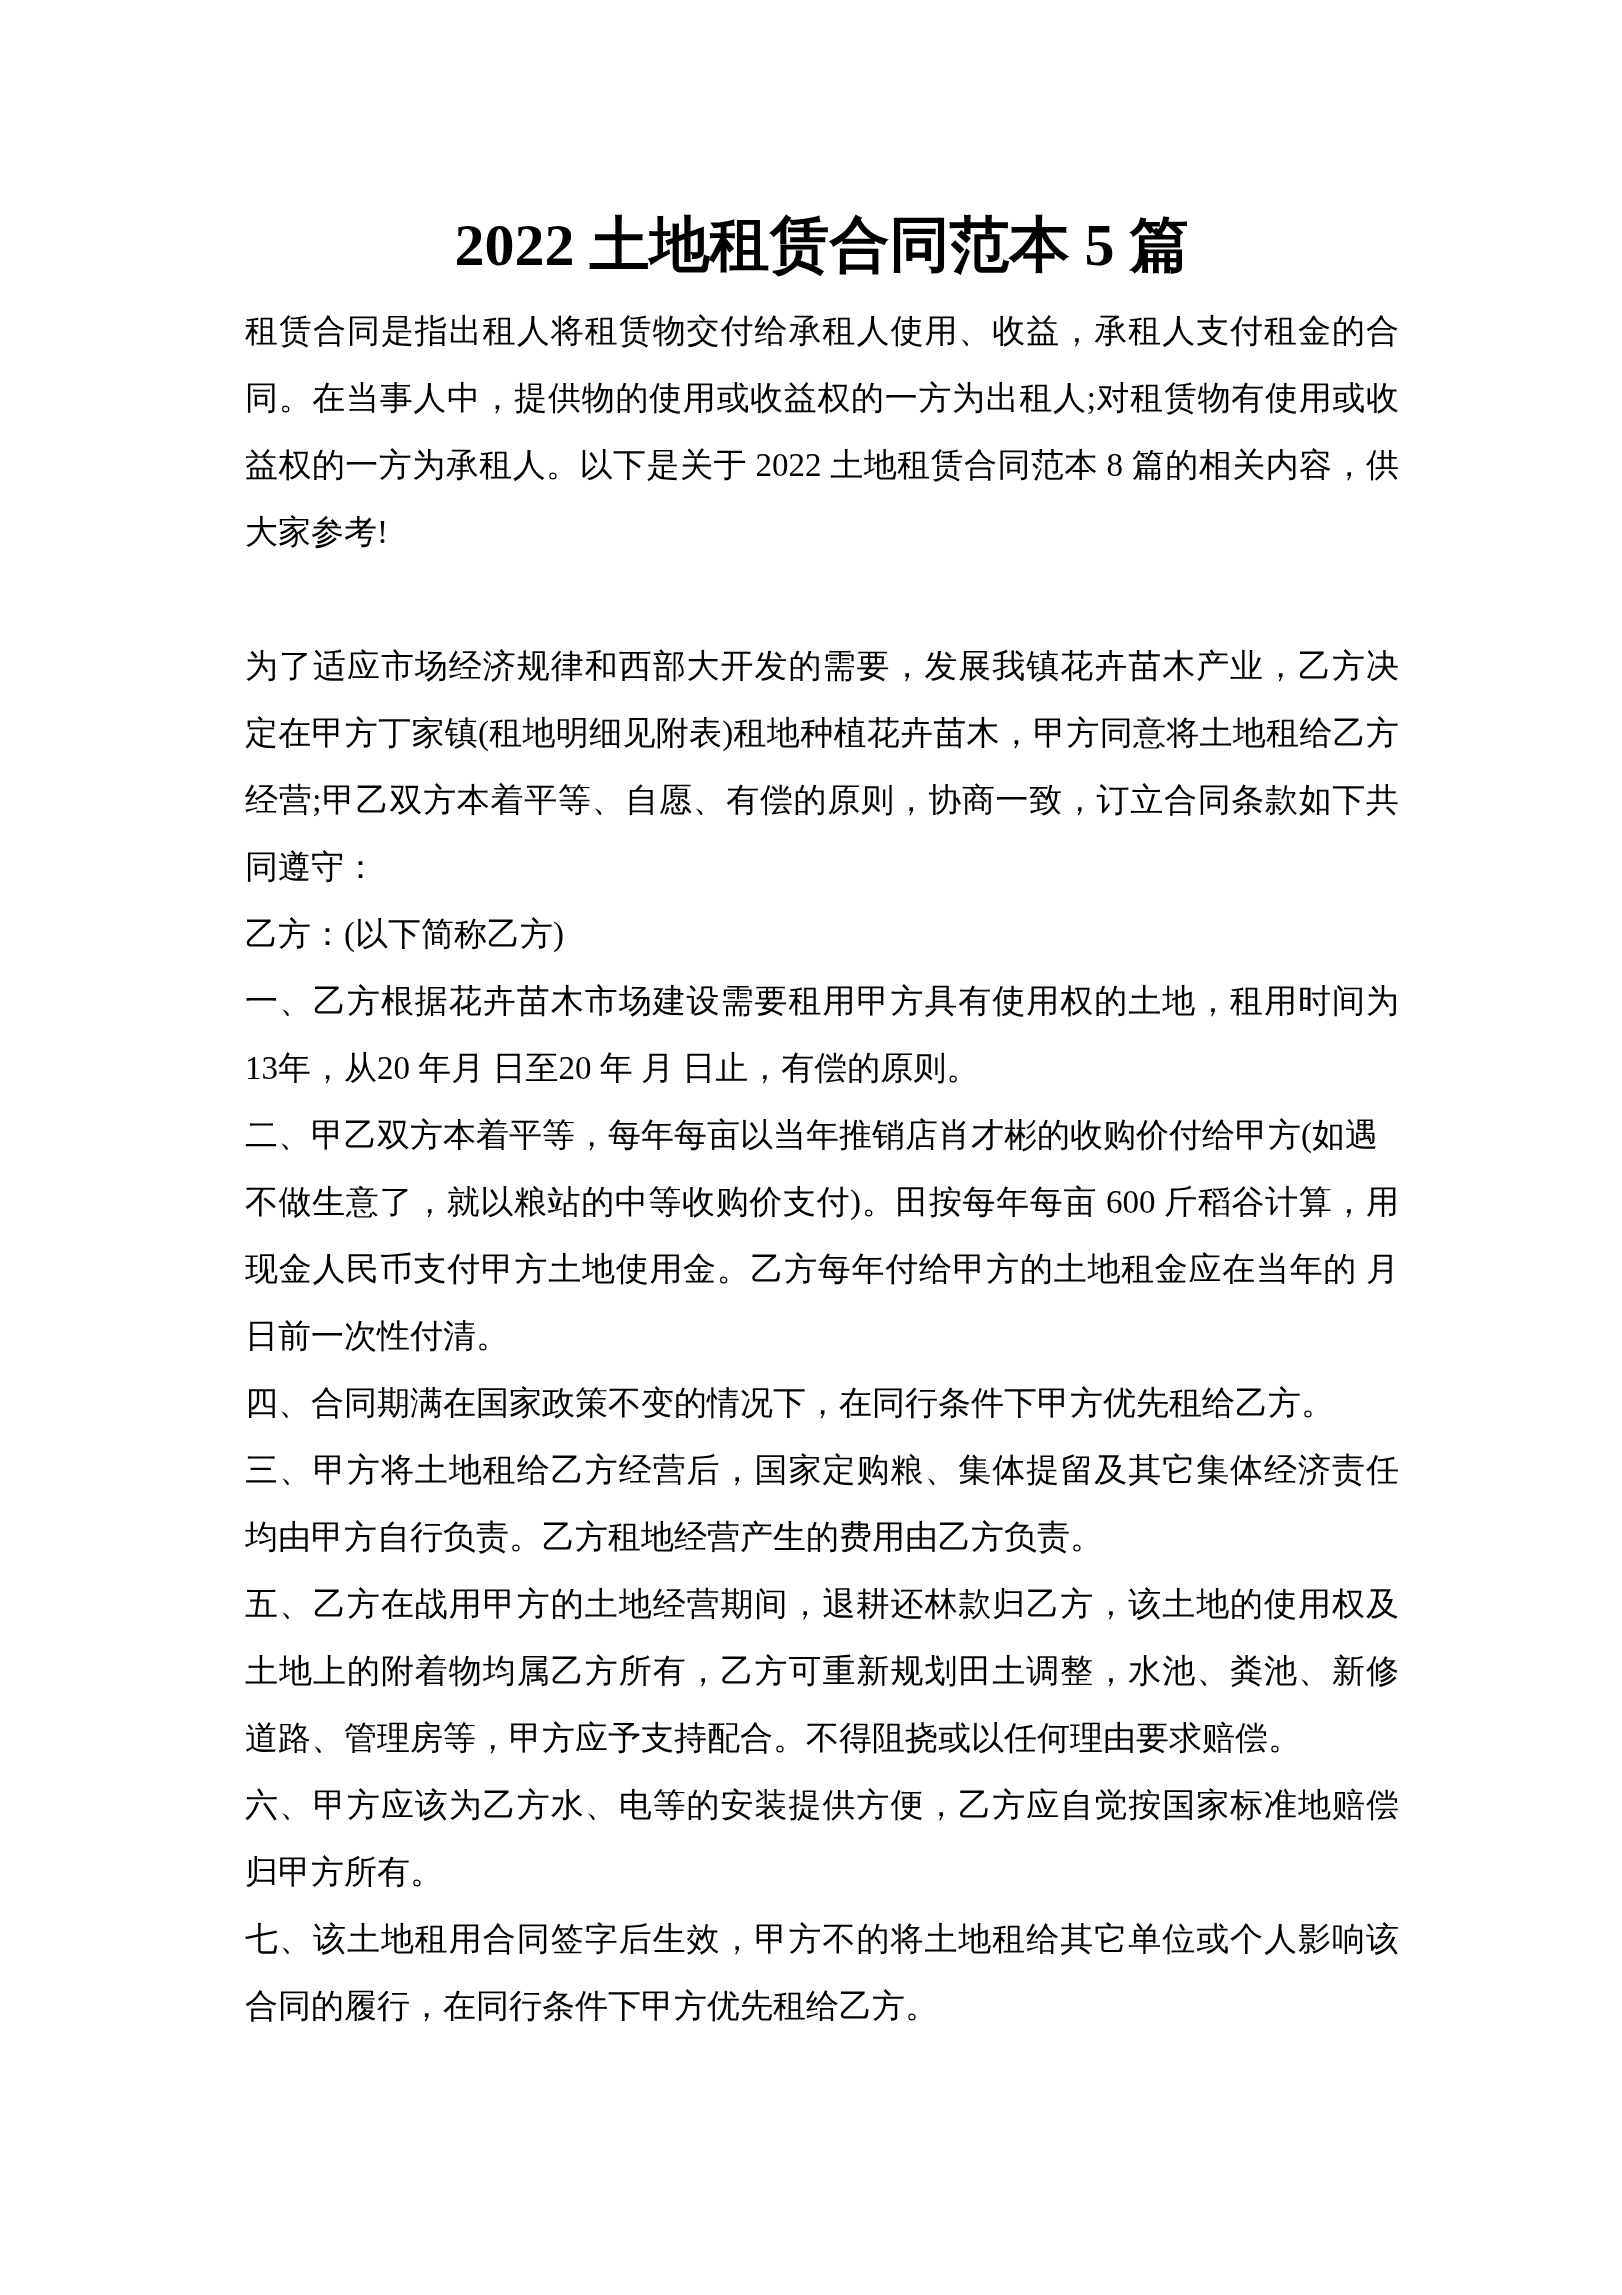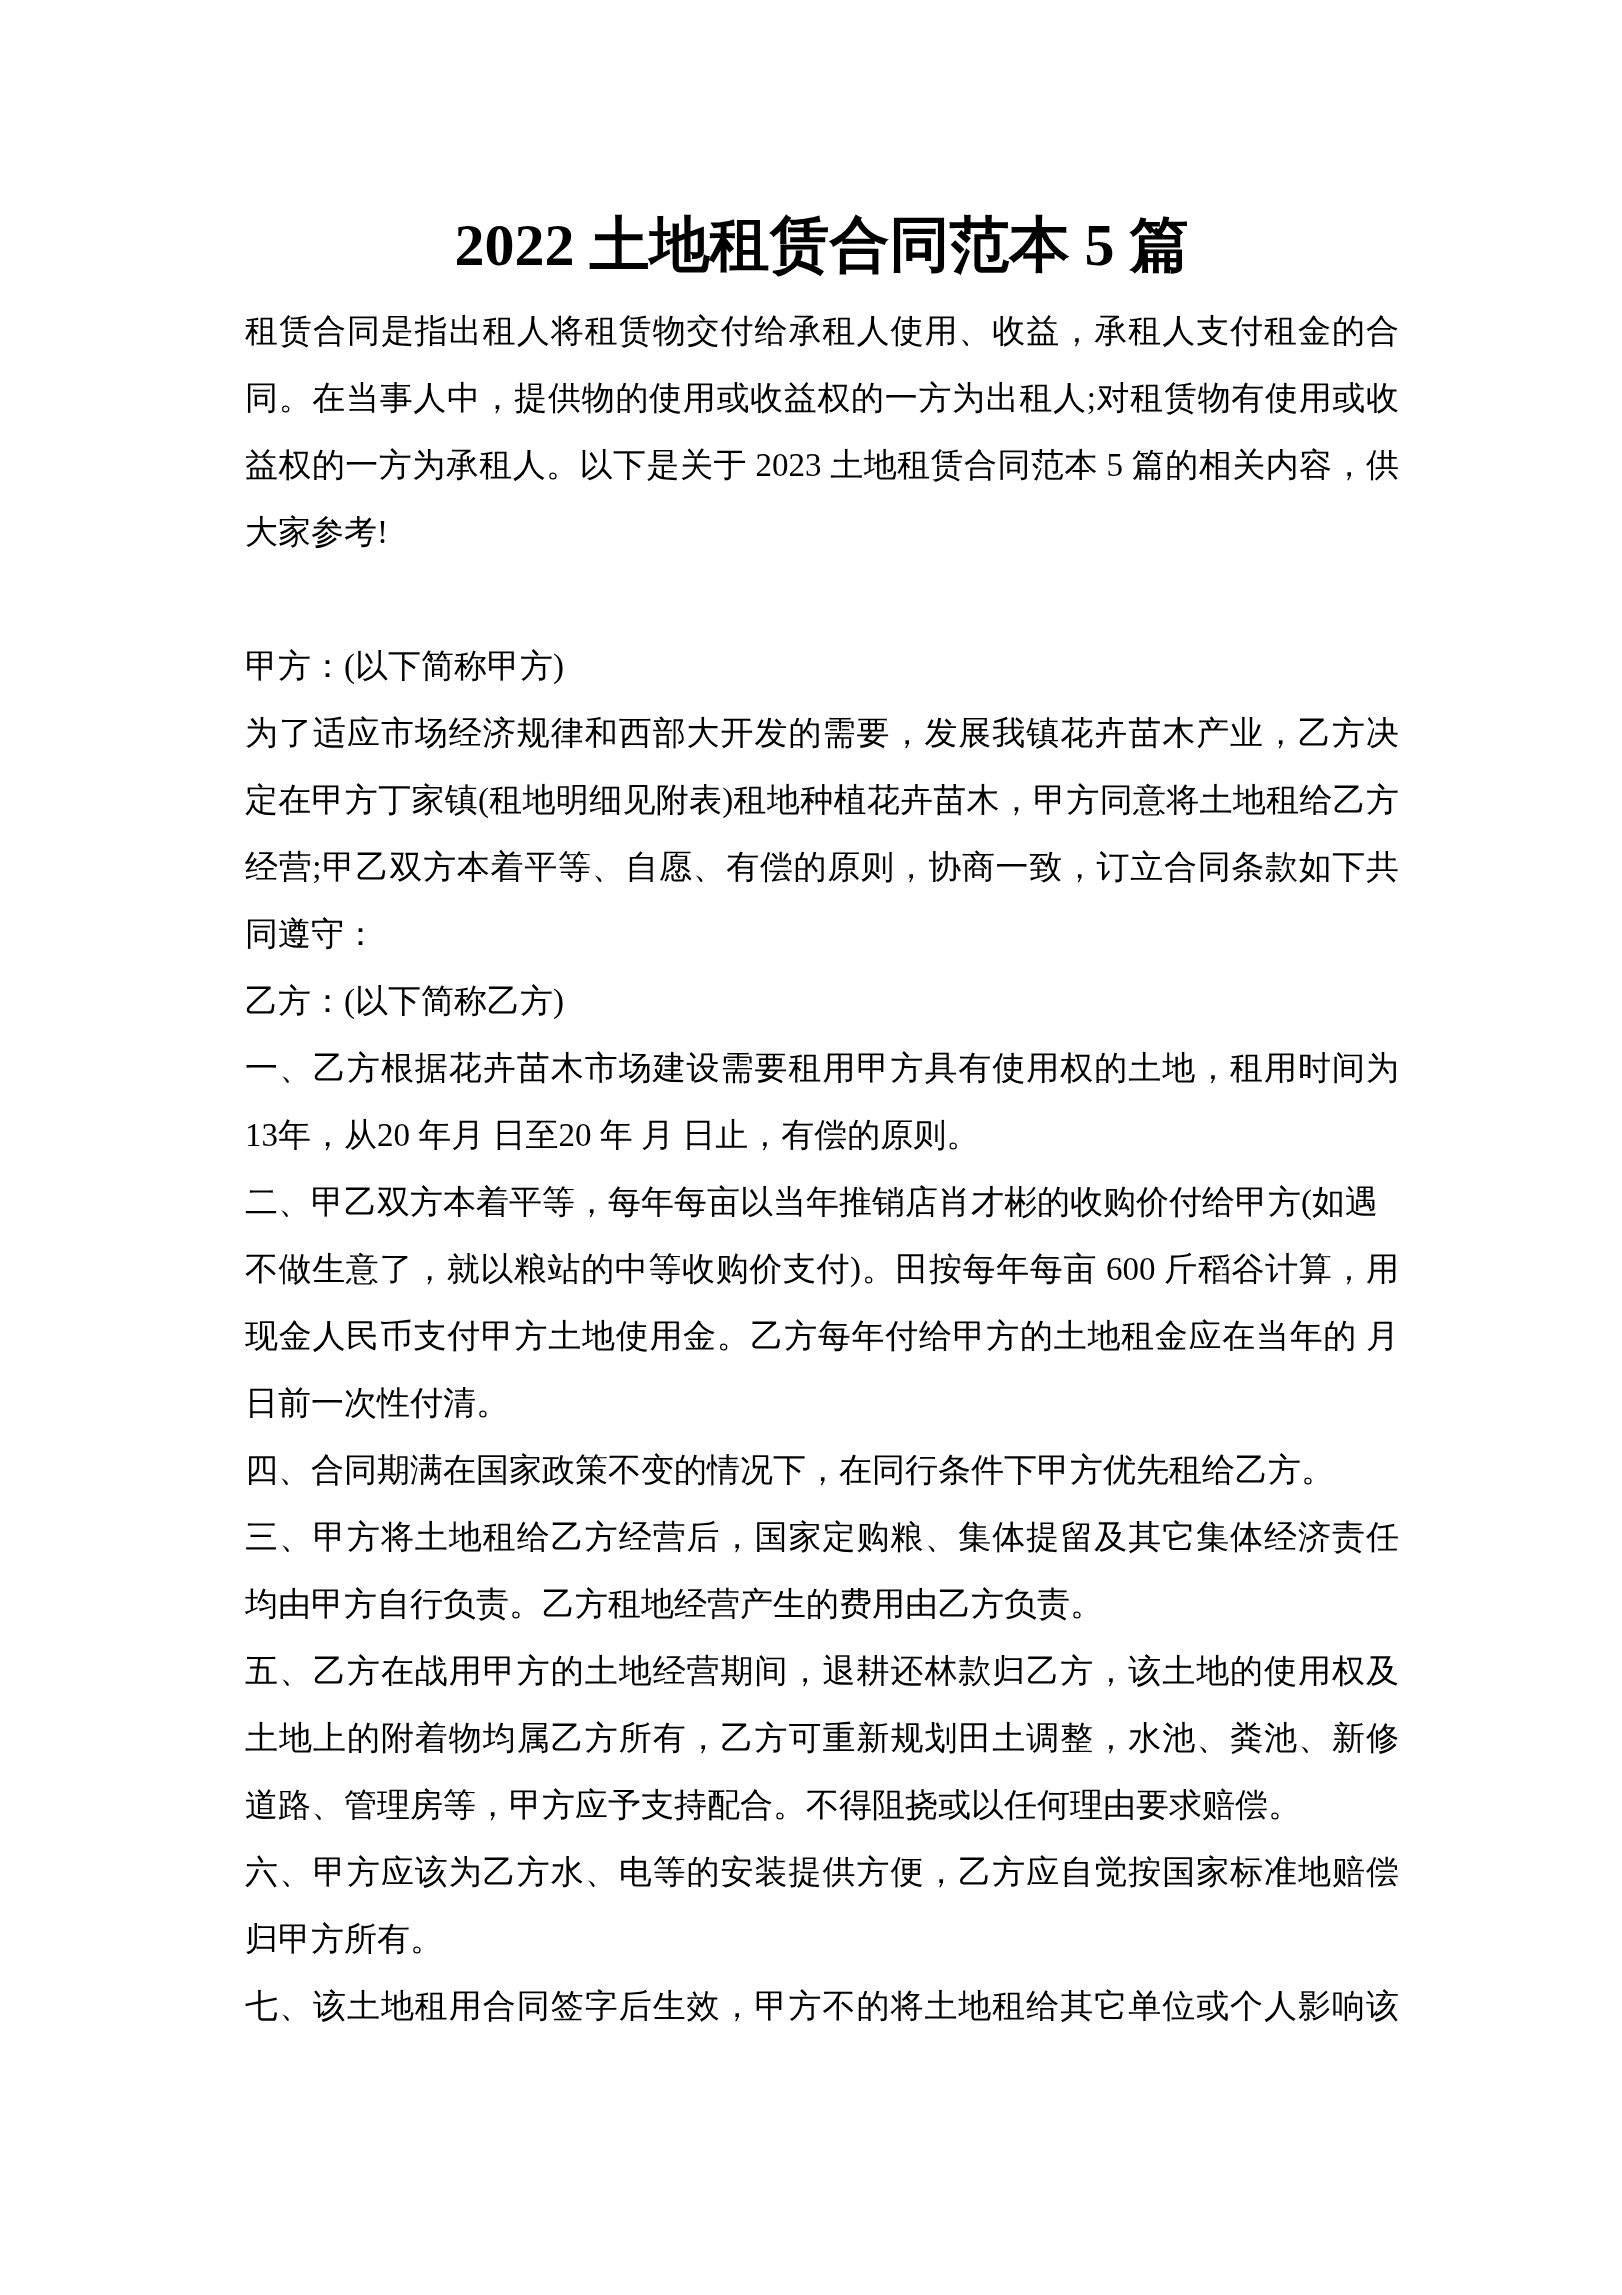--- a/index.html
+++ b/index.html
@@ -48,25 +48,24 @@
     min-height: 67px;
   }
 </style>
 </head>
 <body>
 
 <div class="page">
   <div class="content">
     <h1 class="doc-title">2022 土地租赁合同范本 5 篇</h1>
 
-    <p class="doc-par">租赁合同是指出租人将租赁物交付给承租人使用、收益，承租人支付租金的合同。在当事人中，提供物的使用或收益权的一方为出租人;对租赁物有使用或收益权的一方为承租人。以下是关于 2023 土地租赁合同范本 5 篇的相关内容，供大家参考!</p>
+    <p class="doc-par">租赁合同是指出租人将租赁物交付给承租人使用、收益，承租人支付租金的合同。在当事人中，提供物的使用或收益权的一方为出租人;对租赁物有使用或收益权的一方为承租人。以下是关于 2022 土地租赁合同范本 8 篇的相关内容，供大家参考!</p>
 
     <p class="doc-par blank-line"></p>
 
-    <p class="doc-par">甲方：(以下简称甲方)</p>
 
     <p class="doc-par">为了适应市场经济规律和西部大开发的需要，发展我镇花卉苗木产业，乙方决定在甲方丁家镇(租地明细见附表)租地种植花卉苗木，甲方同意将土地租给乙方经营;甲乙双方本着平等、自愿、有偿的原则，协商一致，订立合同条款如下共同遵守：</p>
 
     <p class="doc-par">乙方：(以下简称乙方)</p>
 
     <p class="doc-par">一、乙方根据花卉苗木市场建设需要租用甲方具有使用权的土地，租用时间为13年，从20 年月 日至20 年 月 日止，有偿的原则。</p>
 
     <p class="doc-par">二、甲乙双方本着平等，每年每亩以当年推销店肖才彬的收购价付给甲方(如遇</p>
 
     <p class="doc-par">不做生意了，就以粮站的中等收购价支付)。田按每年每亩 600 斤稻谷计算，用现金人民币支付甲方土地使用金。乙方每年付给甲方的土地租金应在当年的 月 日前一次性付清。</p>

